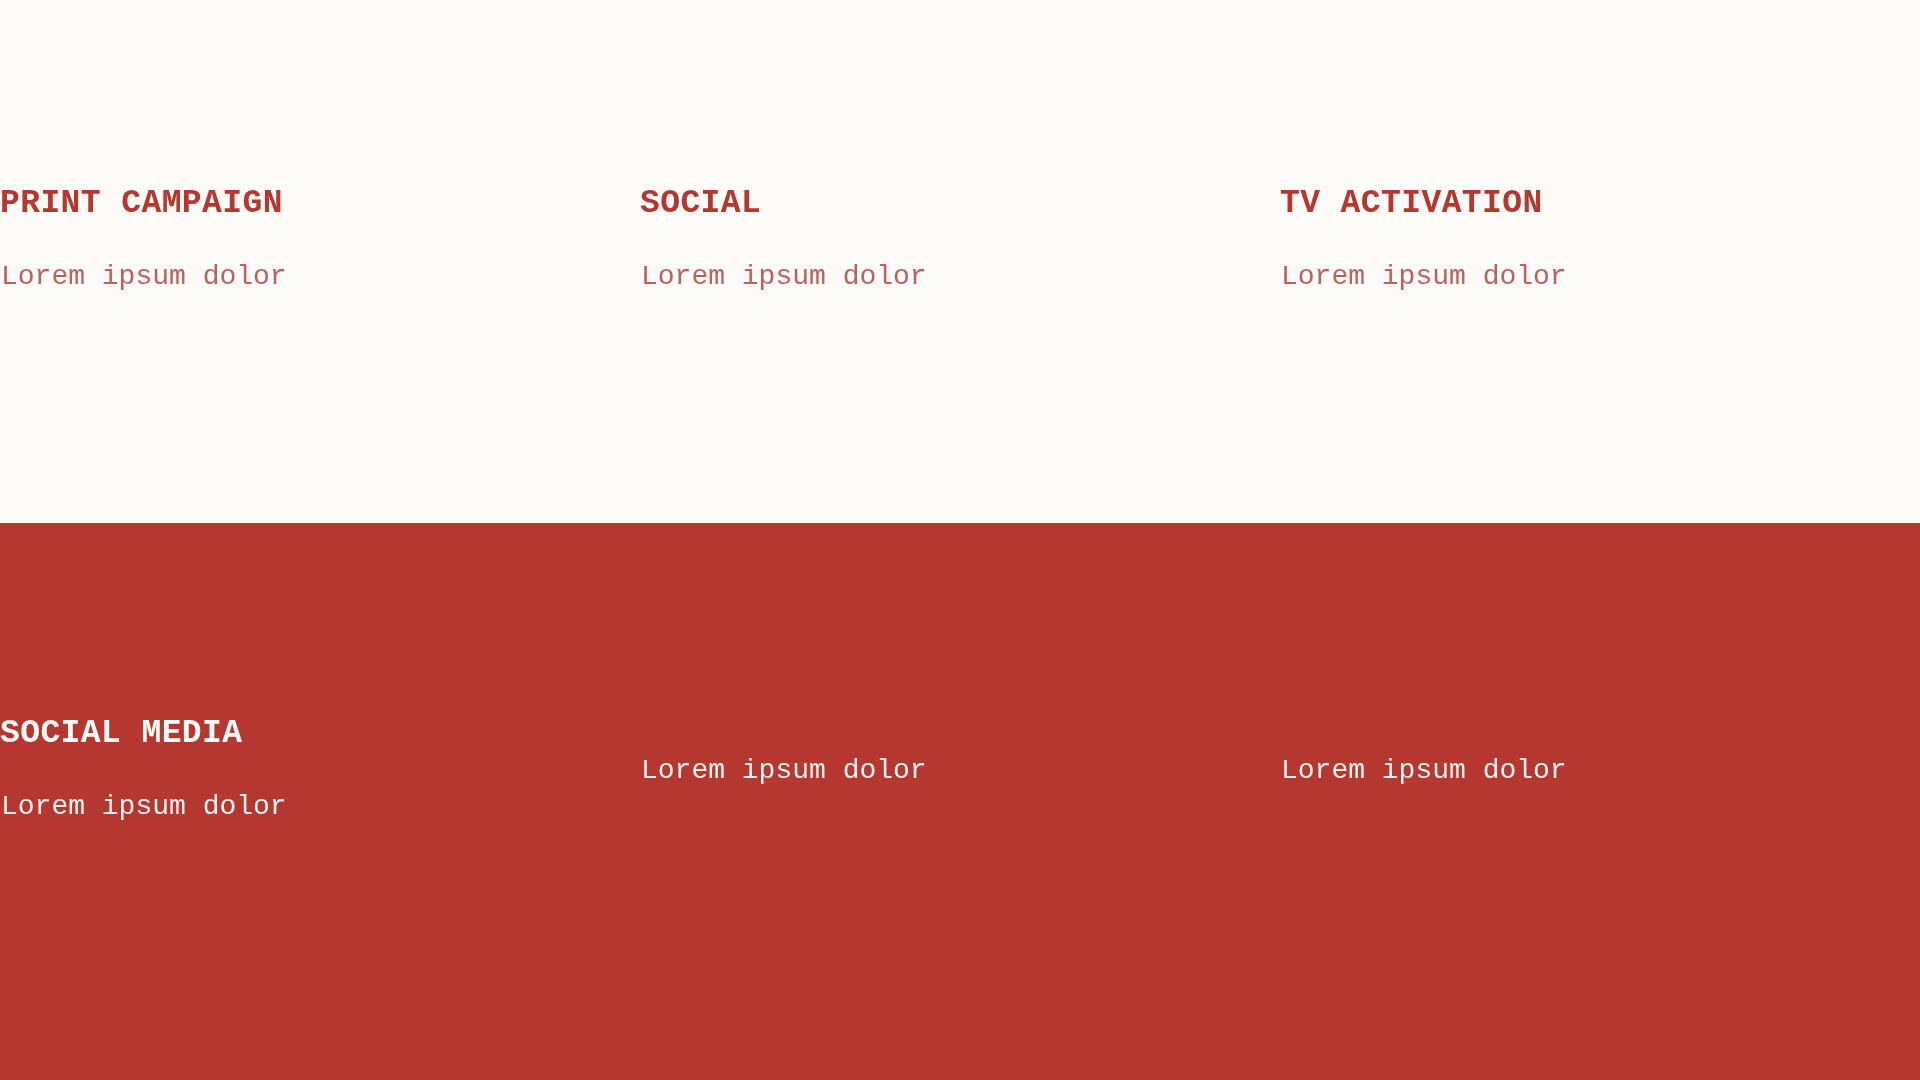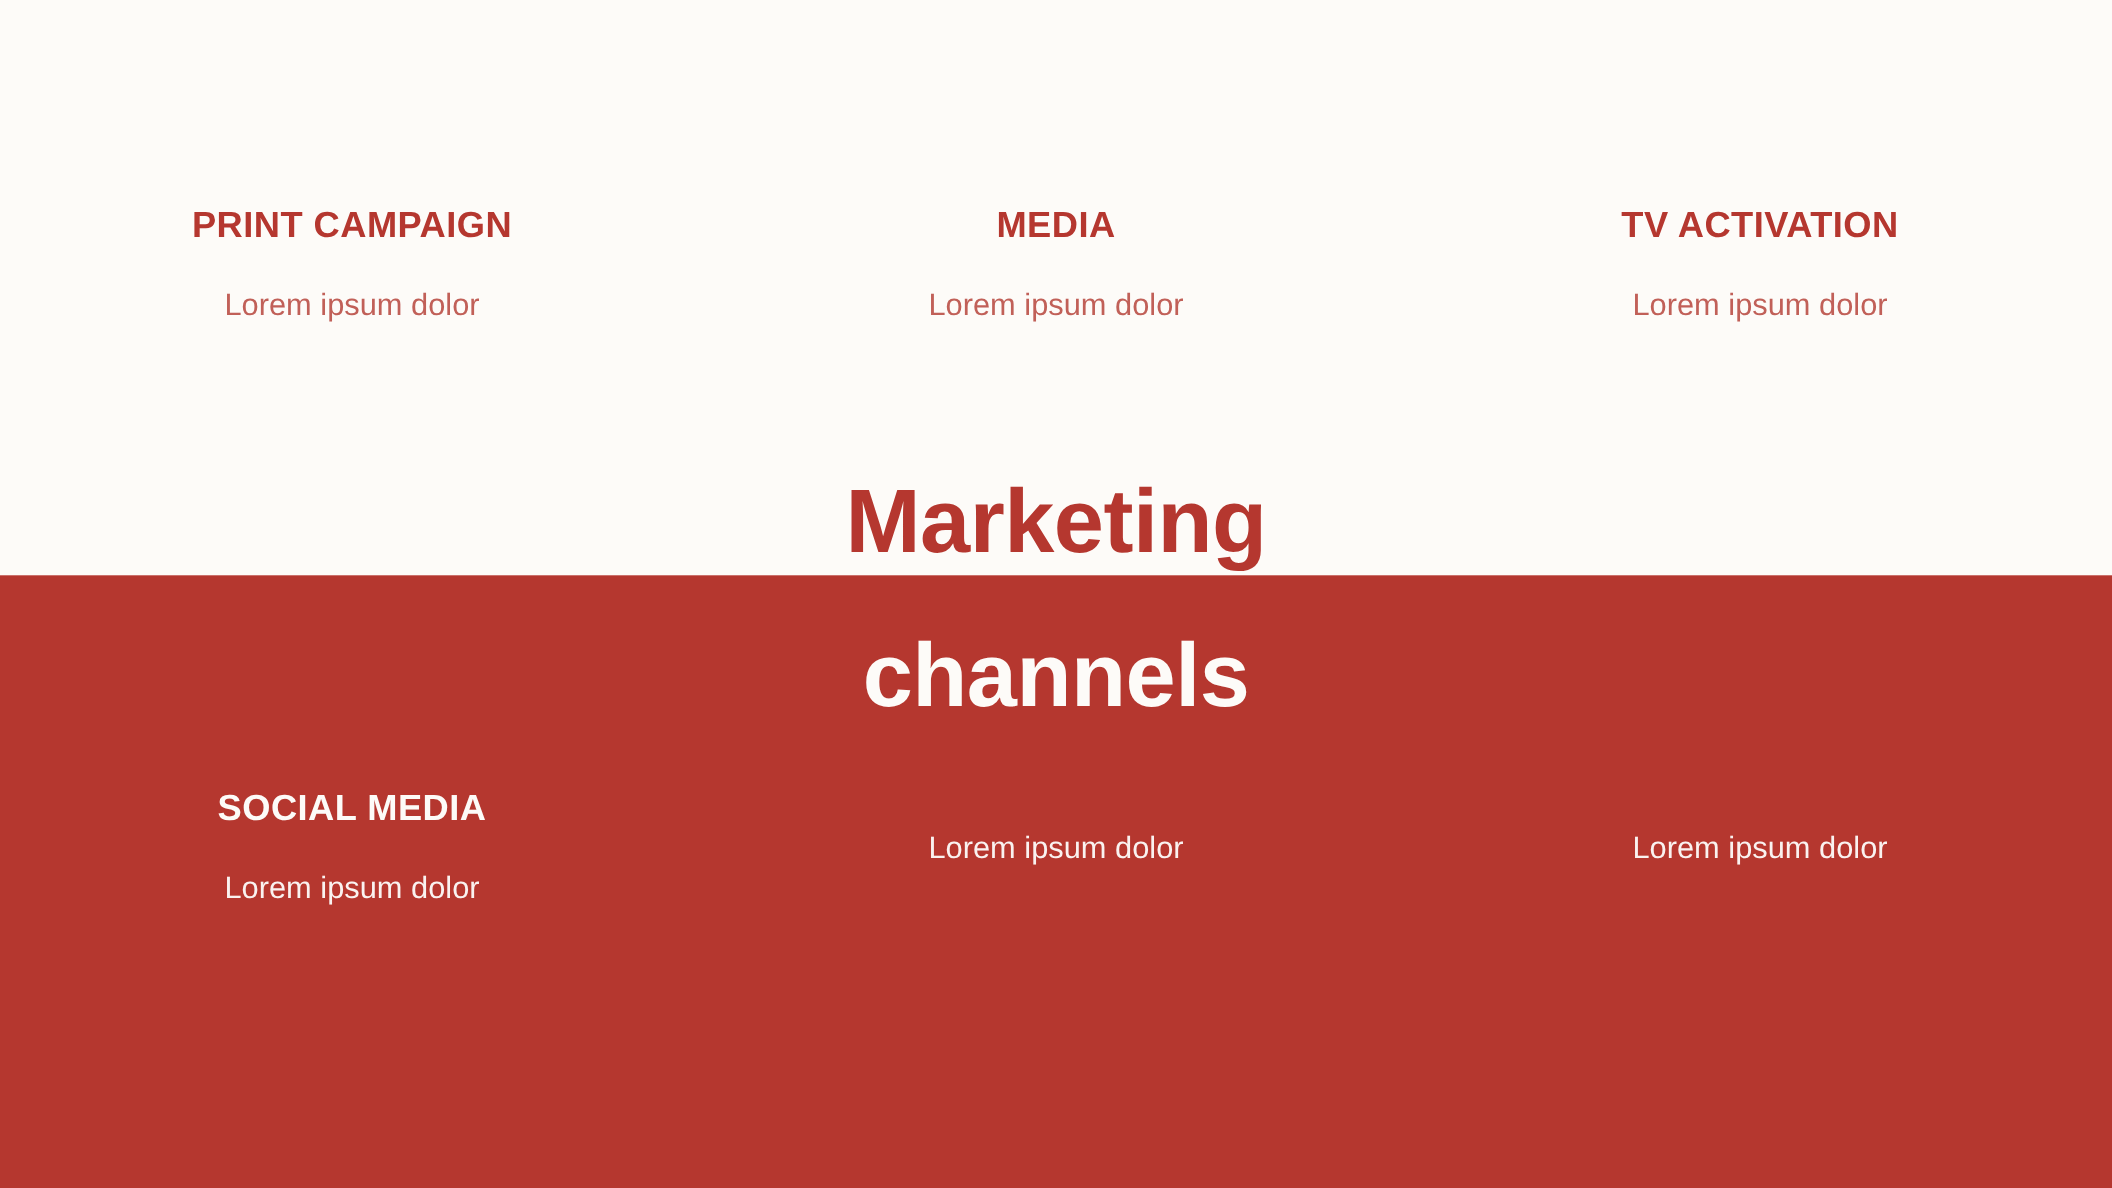--- a/index.html
+++ b/index.html
@@ -32,21 +32,21 @@
 
   
   .row {
     position: absolute;
     left: 0;
     width: 1920px;
     display: flex;
   }
   .col {
     flex: 1 1 0;
-    text-align: center;
+    font-family: Liberation Mono, monospace;
   }
 
   #row-top  { top: 186px; }
   #row-bottom { top: 716px; }
 
   .col-title {
     font-size: 33px;
     font-weight: bold;
     letter-spacing: 0.4px;
     line-height: 1.1;
@@ -93,33 +93,29 @@
 <div id="slide">
 
   <div id="red-band"></div>
 
   <div class="row light-section" id="row-top">
     <div class="col">
       <p class="col-title">PRINT CAMPAIGN</p>
       <p class="col-sub">Lorem ipsum dolor</p>
     </div>
     <div class="col">
-      <p class="col-title">MEDIA</p>
+      <p class="col-title">SOCIAL</p>
       <p class="col-sub">Lorem ipsum dolor</p>
     </div>
     <div class="col">
       <p class="col-title">TV ACTIVATION</p>
       <p class="col-sub">Lorem ipsum dolor</p>
     </div>
   </div>
 
-  <div id="headline">
-    <span class="line line-1">Marketing</span>
-    <span class="line line-2">channels</span>
-  </div>
 
   <div class="row dark-section" id="row-bottom">
     <div class="col">
       <p class="col-title">SOCIAL MEDIA</p>
       <p class="col-sub">Lorem ipsum dolor</p>
     </div>
     <div class="col">
       <p class="col-sub">Lorem ipsum dolor</p>
     </div>
     <div class="col">

